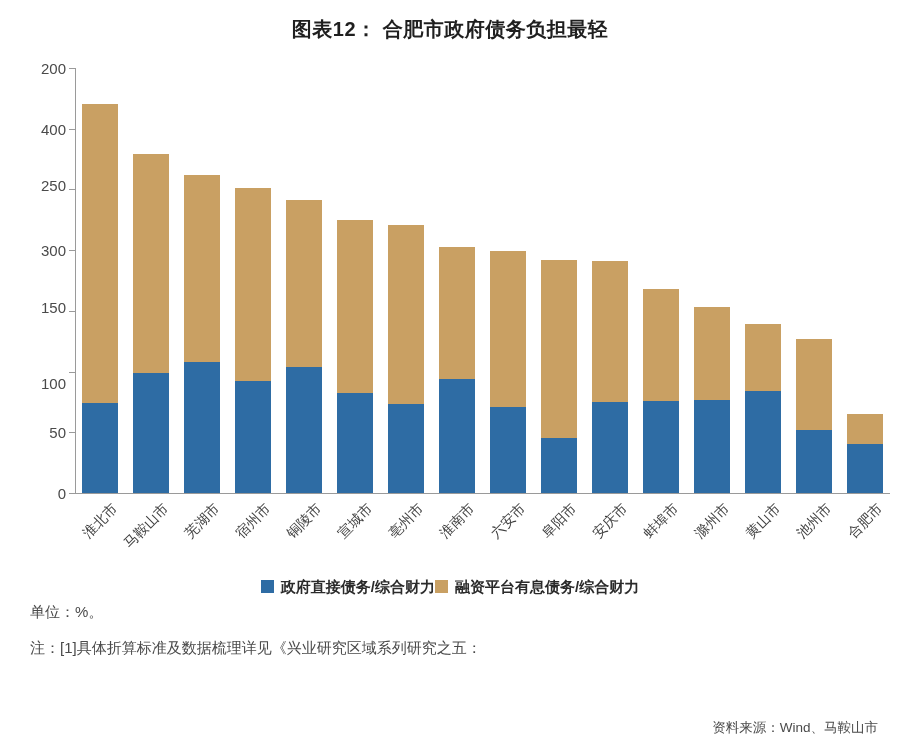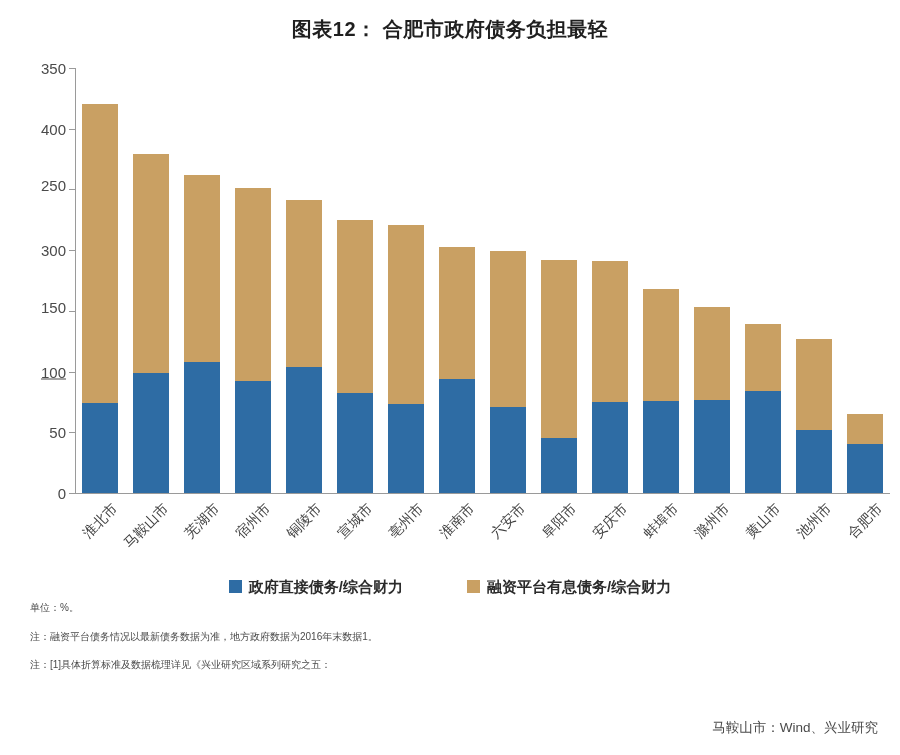--- a/index.html
+++ b/index.html
@@ -102,36 +102,36 @@
     top: 578px;
     left: 0;
     width: 900px;
     text-align: center;
     font-size: 15px;
     font-weight: bold;
     color: #2b2b2b;
   }
   .legend-item {
     display: inline-block;
-    margin: 0 32px;
+    margin: 0 0;
     white-space: nowrap;
   }
   .legend-swatch {
     display: inline-block;
     width: 13px;
     height: 13px;
     margin-right: 7px;
     vertical-align: -1px;
   }
   .notes {
     position: absolute;
     left: 30px;
     top: 600px;
     width: 840px;
-    font-size: 10px;
+    font-size: 15px;
     color: #4a4a4a;
     line-height: 1.55;
   }
   .note-line { margin-bottom: 13px; }
   .note-indent { padding-left: 42px; }
   .source {
     position: absolute;
     right: 22px;
     bottom: 18px;
     font-size: 13.5px;
@@ -146,31 +146,31 @@
   <div class="chart-title">图表12：  合肥市政府债务负担最轻</div>
 
   <div class="plot-area">
     <div class="axis-line-y"></div>
     <div class="axis-line-x"></div>
     <div id="yticks">
         <div class="ytick" style="top: 425px;">0</div>
         <div class="ytick-mark" style="top: 425px;"></div>
         <div class="ytick" style="top: 364.286px;">50</div>
         <div class="ytick-mark" style="top: 364.286px;"></div>
-        <div class="ytick" style="top: 304px; text-decoration: underline;">100</div>
+        <div class="ytick" style="top: 315px;">100</div>
         <div class="ytick-mark" style="top: 303.571px;"></div>
         <div class="ytick" style="top: 239px;">150</div>
         <div class="ytick-mark" style="top: 242.857px;"></div>
         <div class="ytick" style="top: 182.143px;">300</div>
         <div class="ytick-mark" style="top: 182.143px;"></div>
         <div class="ytick" style="top: 117px;">250</div>
         <div class="ytick-mark" style="top: 121.429px;"></div>
         <div class="ytick" style="top: 60.7143px;">400</div>
         <div class="ytick-mark" style="top: 60.7143px;"></div>
-        <div class="ytick" style="top: 0px;">350</div>
+        <div class="ytick" style="top: 0px;">200</div>
         <div class="ytick-mark" style="top: 0px;"></div>
       </div>
     <div class="bars" id="bars">
         <div class="bar-group" style="left: 7.46875px; height: 388.571px;">
           <div class="seg" style="background: rgb(46, 108, 164); bottom: 0px; height: 89.8571px;"></div>
           <div class="seg" style="background: rgb(201, 160, 99); bottom: 89.8571px; height: 298.714px;"></div>
         </div>
         <div class="bar-group" style="left: 58.4062px; height: 338.786px;">
           <div class="seg" style="background: rgb(46, 108, 164); bottom: 0px; height: 120.214px;"></div>
           <div class="seg" style="background: rgb(201, 160, 99); bottom: 120.214px; height: 218.571px;"></div>
@@ -249,19 +249,18 @@
         <div class="xlabel" style="left: 696.656px;">黄山市</div>
         <div class="xlabel" style="left: 747.594px;">池州市</div>
         <div class="xlabel" style="left: 798.531px;">合肥市</div>
       </div>
   </div>
 
   <div class="legend" id="legend"><span class="legend-item"><span class="legend-swatch" style="background: rgb(46, 108, 164);"></span><span>政府直接债务/综合财力</span></span><span class="legend-item"><span class="legend-swatch" style="background: rgb(201, 160, 99);"></span><span>融资平台有息债务/综合财力</span></span></div>
 
   <div class="notes">
     <div class="note-line">单位：%。</div>
-    <div class="note-line">注：融资平台债务情况以最新债务数据为准，地方政府数据为2016年末数据1。</div>
     <div class="note-line">注：[1]具体折算标准及数据梳理详见《兴业研究区域系列研究之五：</div>
   </div>
 
-  <div class="source">马鞍山市：Wind、兴业研究</div>
+  <div class="source">资料来源：Wind、马鞍山市</div>
 
 </div>
 
 </body></html>

